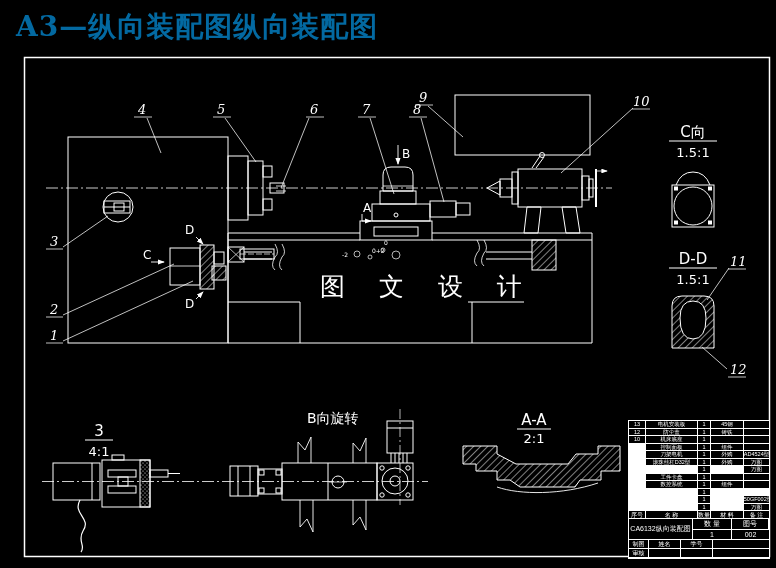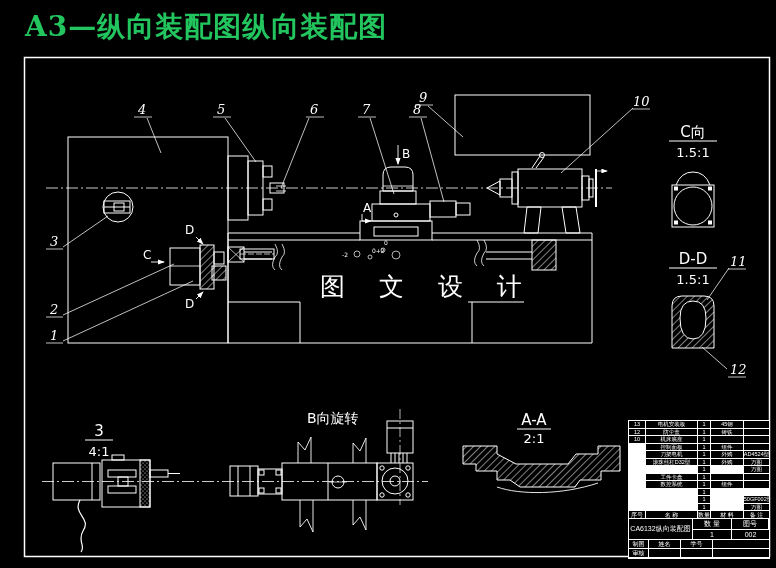--- a/index.html
+++ b/index.html
@@ -1,18 +1,18 @@
 <!DOCTYPE html>
 <html><head>
 <meta charset="utf-8">
 <style>
   html,body{margin:0;padding:0;background:#000;}
   body{width:776px;height:568px;position:relative;overflow:hidden;
        font-family:"Liberation Sans",sans-serif;}
-  #page-title{position:absolute;left:25px;top:8px;color:#22c55e;
+  #page-title{position:absolute;left:16px;top:8px;color:#0369a1;
       font-family:"DejaVu Serif",serif;font-size:28px;font-weight:bold;
       letter-spacing:1px;white-space:nowrap;}
   svg{position:absolute;left:0;top:0;}
   svg text{fill:#fff;font-family:"DejaVu Sans",sans-serif;}
   .callout{font-family:"DejaVu Serif",serif;font-style:italic;font-size:13px;}
   .dirlabel{font-size:12px;}
   .viewname{font-size:15px;}
   .viewscale{font-size:13px;}
   .tiny{font-size:6px;}
   .wm{font-size:25px;letter-spacing:13px;}

